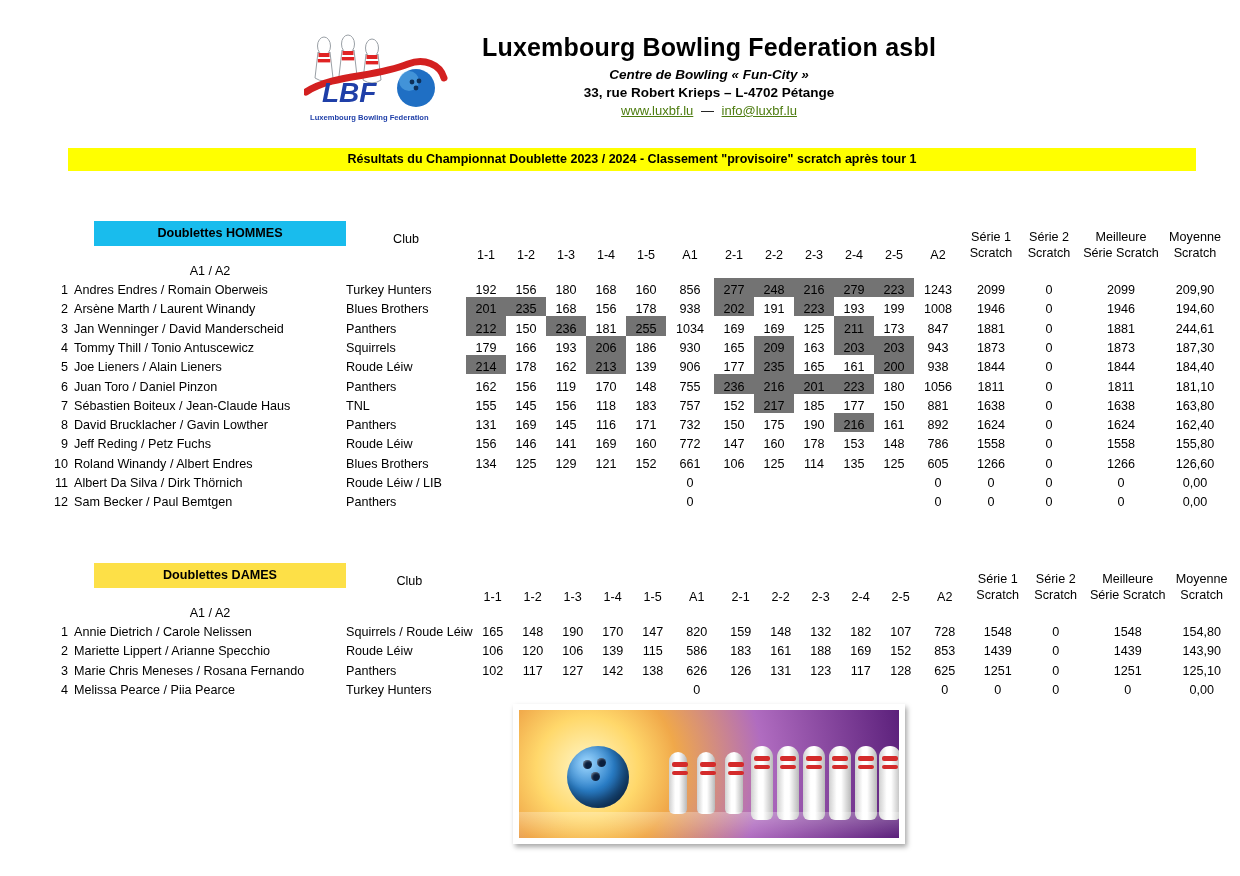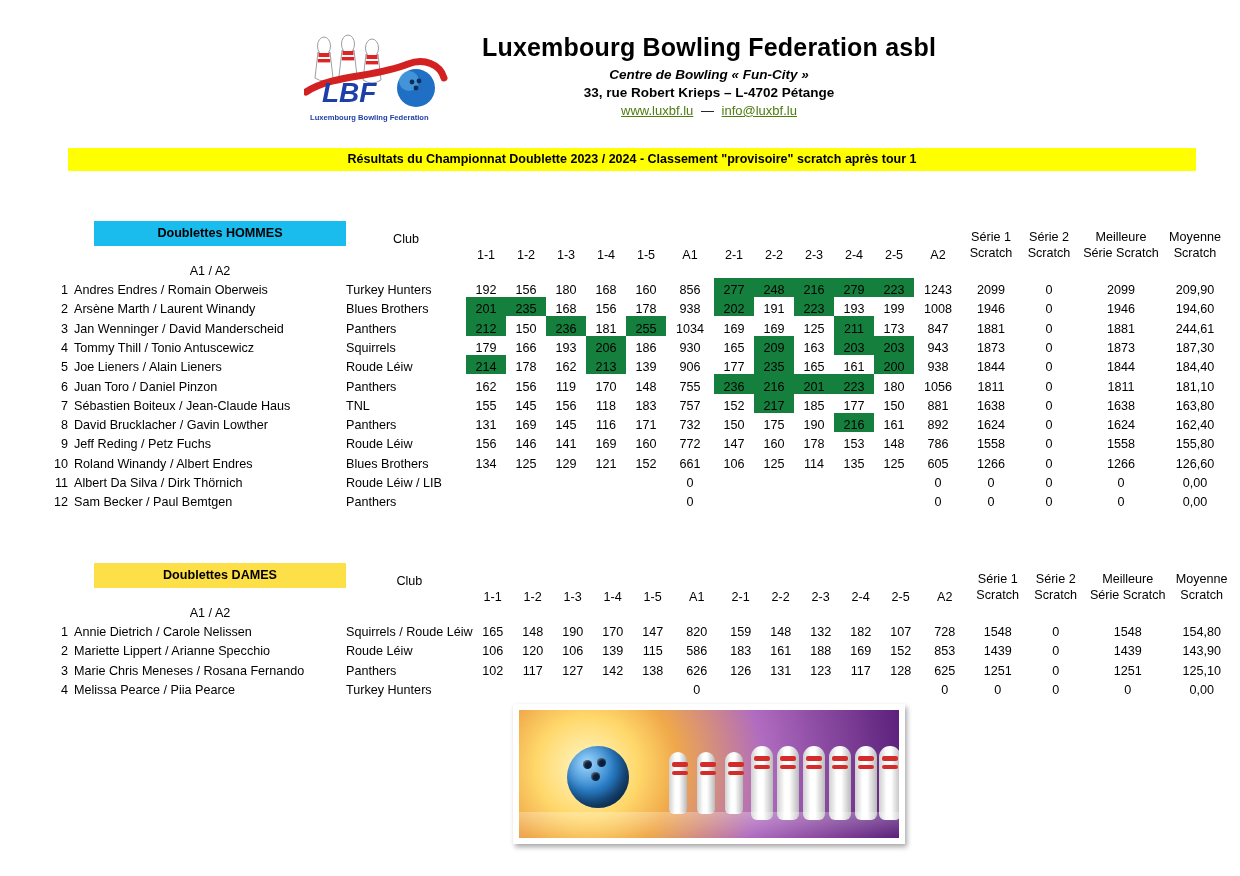--- a/index.html
+++ b/index.html
@@ -102,21 +102,21 @@
     margin-left:20px;
     padding:5px 0 6px 0;
     font-weight:bold;
     text-align:center;
     font-size:12.6px;
   }
   .hdr-club{ text-align:center; }
   .hdr-two{ text-align:center; line-height:1.25; }
   .a1a2{ text-align:center; padding-top:2px !important; }
 
-  .hl{ background:#15803d; }
+  .hl{ background:#737373; }
 
   
   .photo-wrap{
     position:absolute;
     left:505px; top:700px;
     width:410px; height:150px;
   }
   .photo{
     position:absolute; left:8px; top:4px;
     width:392px; height:140px;

